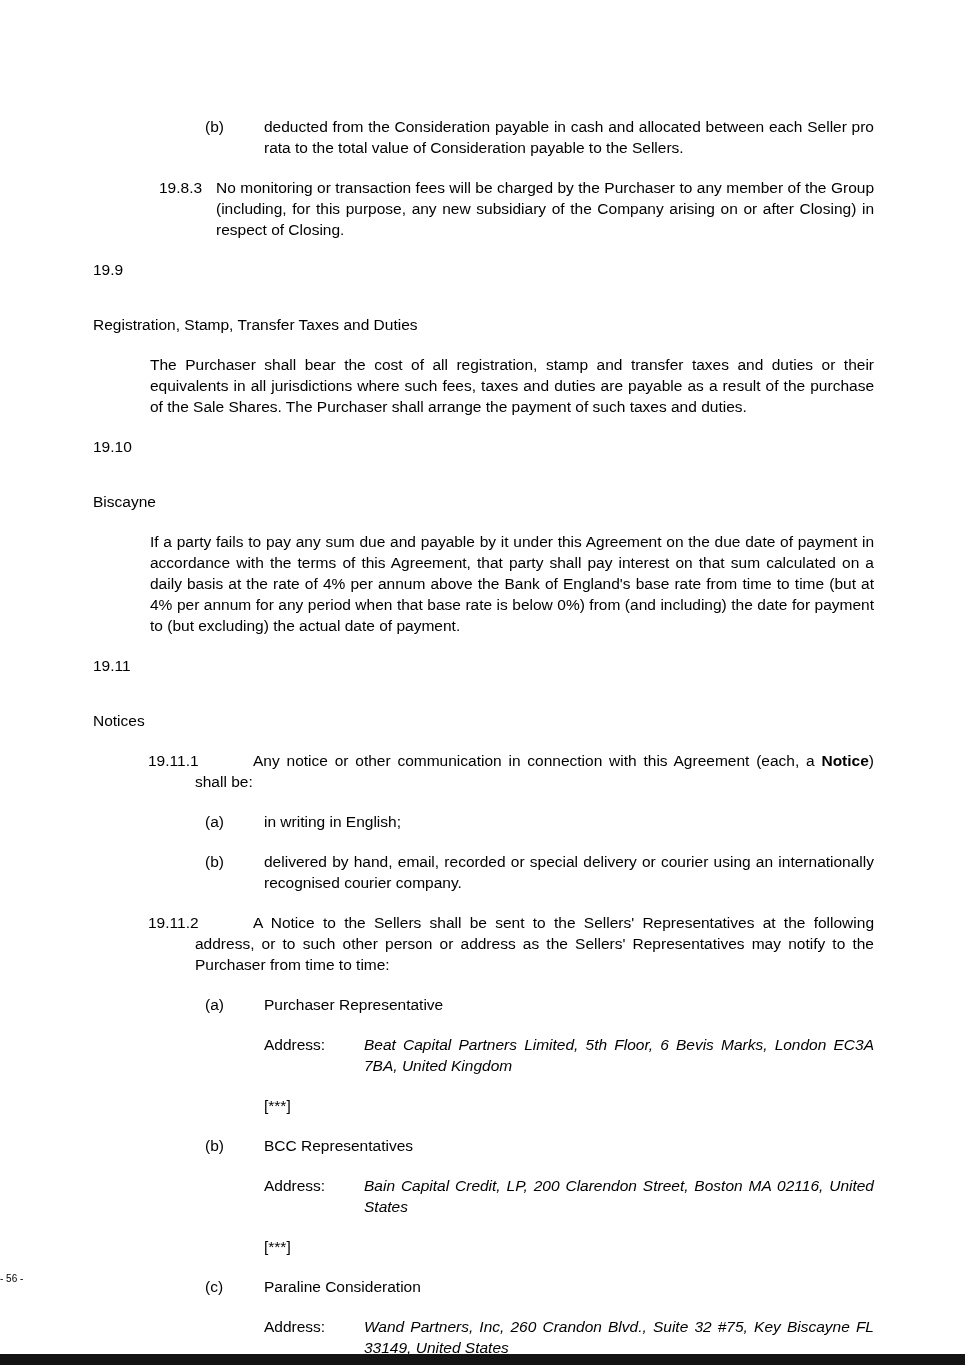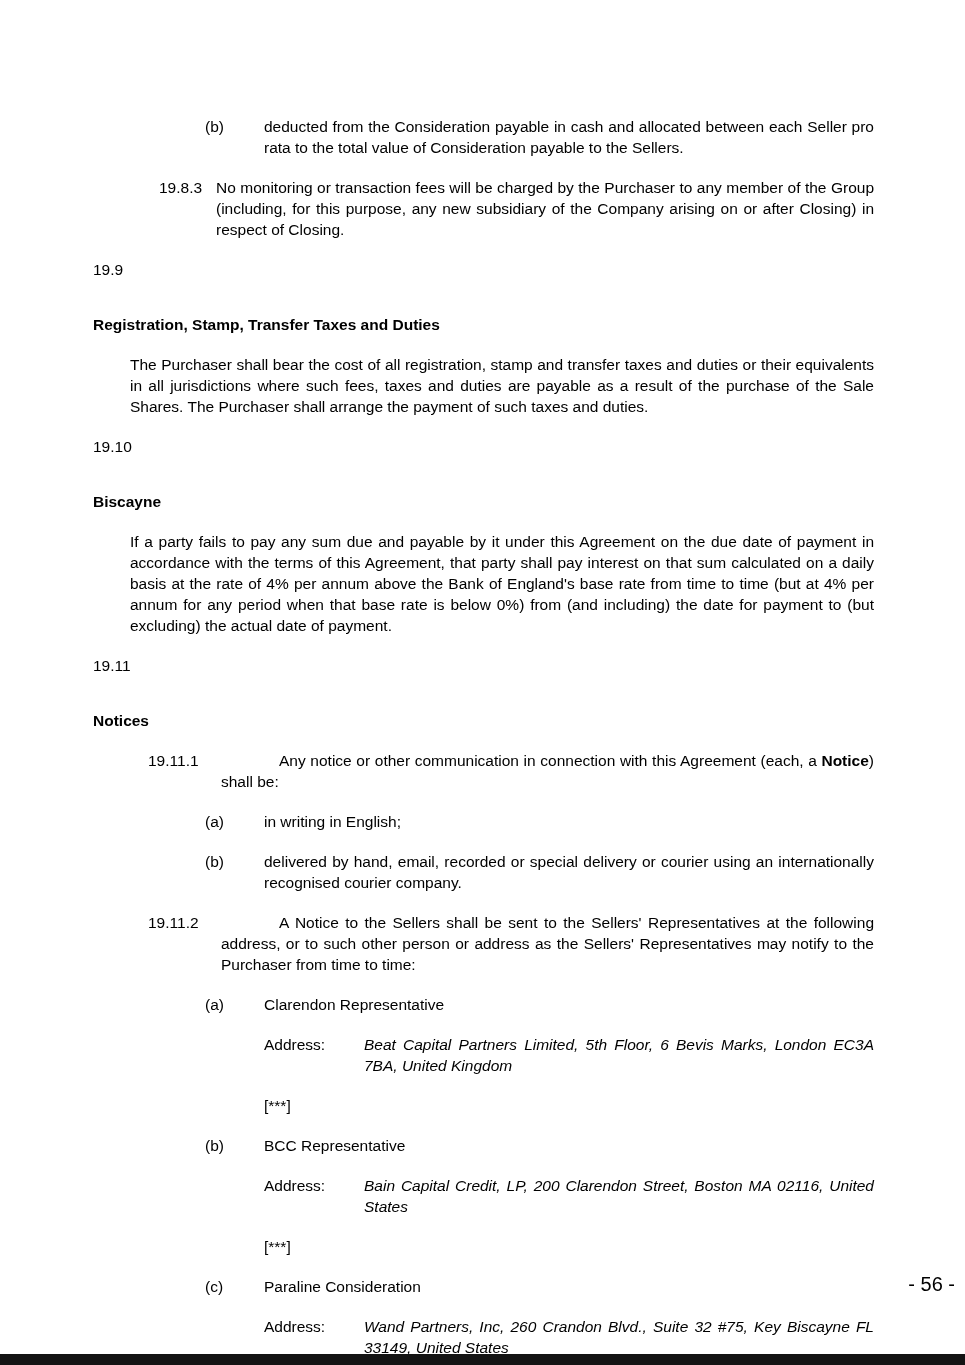--- a/index.html
+++ b/index.html
@@ -34,41 +34,41 @@
   .hang { display: flex; align-items: flex-start; }
   .hang p { flex: 1; min-width: 0; }
   .hang .num { flex: 0 0 57px; }          
   .sub { margin-left: 66px; }             
   .alpha { margin-left: 112px; }          
   .alpha .lab { flex: 0 0 59px; }         
 
   
   .sec { display: flex; align-items: flex-start; flex-direction: column; }
   .sec .num { flex: 0 0 55px; }           
-  .sec .head { font-weight: bold; }
-  .secbody { margin-left: 37px; }         
+  .sec .head { font-weight: normal; }
+  .secbody { margin-left: 57px; }         
 
   
   .tabbed { position: relative; margin-left: 55px; }
   .tabbed > .num { position: absolute; left: 0; top: 0; }
-  .tabbed > p { margin-left: 73px; text-indent: 58px; }
+  .tabbed > p { margin-left: 47px; text-indent: 58px; }
 
   
   .addr { display: flex; align-items: flex-start; margin-left: 171px; justify-content: space-between; } 
   .addr .albl { flex: 0 0 100px; }        
   .addr p { flex: 1; min-width: 0; font-style: italic; }
   .redact { margin-left: 171px; }
 
   .footer {
     position: absolute;
     left: 0;
     right: 10px;
     top: 1273px;
-    text-align: right;
-    font-size: 20px;
+    text-align: left;
+    font-size: 10px;
   }
   .bottom-bar {
     position: absolute;
     left: 0;
     right: 0;
     bottom: 0;
     height: 11px;
     background: #141414;
   }
 </style>
@@ -120,31 +120,31 @@
       <p class="just">delivered by hand, email, recorded or special delivery or courier using an internationally recognised courier company.</p>
     </div>
 
     <div class="tabbed mb">
       <span class="num">19.11.2</span>
       <p class="just">A Notice to the Sellers shall be sent to the Sellers' Representatives at the following address, or to such other person or address as the Sellers' Representatives may notify to the Purchaser from time to time:</p>
     </div>
 
     <div class="hang alpha mb">
       <span class="lab">(a)</span>
-      <p>Clarendon Representative</p>
+      <p>Purchaser Representative</p>
     </div>
     <div class="addr mb">
       <span class="albl">Address:</span>
       <p class="just">Beat Capital Partners Limited, 5th Floor, 6 Bevis Marks, London EC3A 7BA, United Kingdom</p>
     </div>
     <p class="redact mb">[***]</p>
 
     <div class="hang alpha mb">
       <span class="lab">(b)</span>
-      <p>BCC Representative</p>
+      <p>BCC Representatives</p>
     </div>
     <div class="addr mb">
       <span class="albl">Address:</span>
       <p class="just">Bain Capital Credit, LP, 200 Clarendon Street, Boston MA 02116, United States</p>
     </div>
     <p class="redact mb">[***]</p>
 
     <div class="hang alpha mb">
       <span class="lab">(c)</span>
       <p>Paraline Consideration</p>

